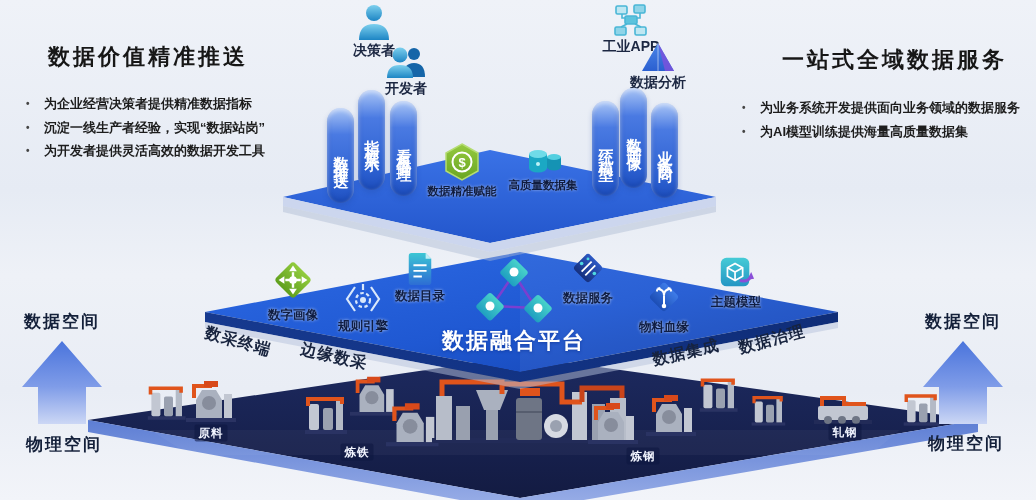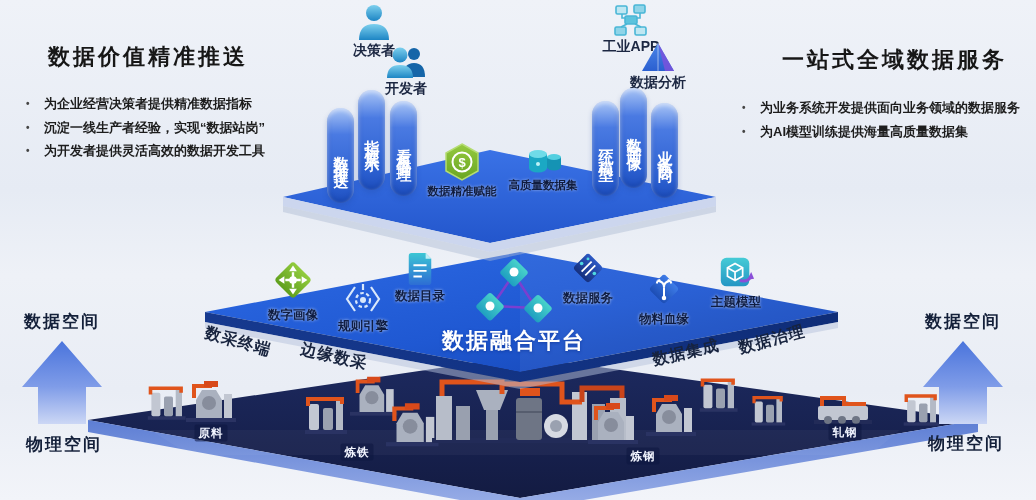--- a/index.html
+++ b/index.html
@@ -335,21 +335,21 @@
         </g>
       <g fill="#4fd8e0">
           <circle cx="15" cy="17" r="2"></circle>
           <circle cx="29" cy="28" r="2"></circle>
           <circle cx="22" cy="12" r="1.6"></circle>
         </g>
     </svg>
     <div class="module-label">数据服务</div>
   </div>
 
-  <div class="icon-block" style="left:636px;top:269px;width:56px;">
+  <div class="icon-block" style="left:636px;top:277px;width:56px;">
     <svg width="44" height="40" viewBox="0 0 44 44">
       <rect x="10" y="10" width="24" height="24" rx="4" transform="rotate(45 22 22)" fill="url(#gBlueD)"></rect>
       <g stroke="#fff" stroke-width="2.2" fill="none">
         <path d="M22,32 V20"></path>
           <path d="M22,20 Q22,14 15,13"></path>
           <path d="M22,20 Q22,14 29,13"></path>
         <path d="M15,13 l-1,3 M15,13 l3,-1 M29,13 l1,3 M29,13 l-3,-1"></path>
       </g>
       <circle cx="22" cy="32" r="2.5" fill="#fff"></circle>
     </svg>

